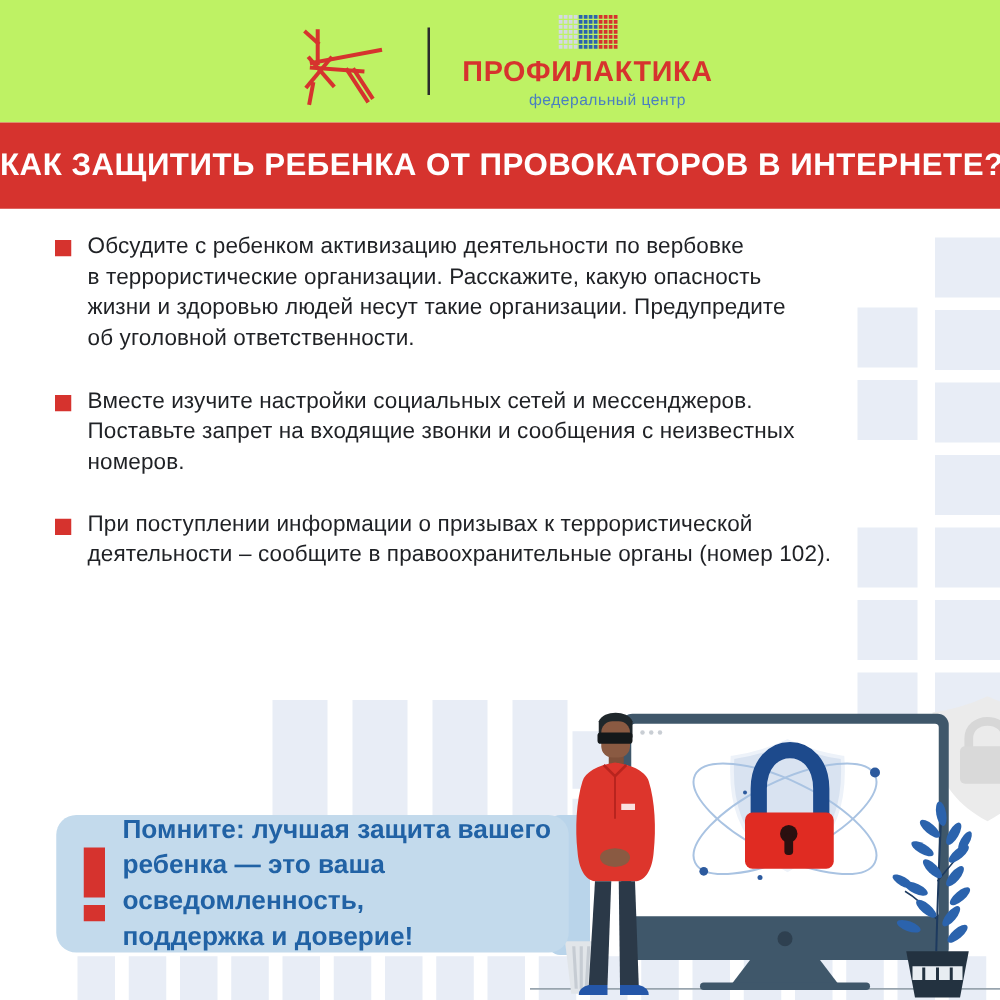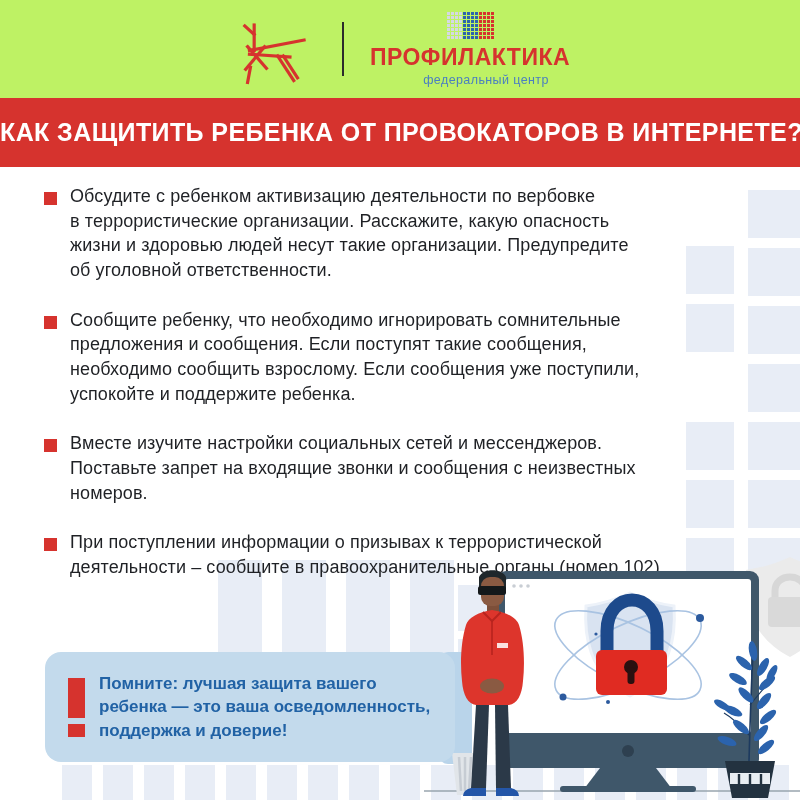--- a/index.html
+++ b/index.html
@@ -49,21 +49,21 @@
   
   .reminder{
     position:absolute;left:45px;top:652px;width:410px;height:110px;z-index:4;
     background:var(--box-blue);border-radius:16px;
     display:flex;align-items:center;padding:0;box-sizing:border-box;
   }
   .exclaim{width:18px;margin:0 14px 0 22px;display:flex;flex-direction:column;align-items:center;}
   .exclaim-bar{width:17px;height:40px;background:var(--red);}
   .exclaim-dot{width:17px;height:13px;background:var(--red);margin-top:6px;}
   .reminder-text{
-    font-size:17px;font-weight:bold;color:var(--box-text);line-height:1.36;white-space:pre-line;
+    font-size:21px;font-weight:bold;color:var(--box-text);line-height:1.36;white-space:pre-line;
   }
   
   #illustration{position:absolute;left:0;top:555px;z-index:2;}
 </style>
 </head>
 <body>
 
 <div class="layer" id="pattern-layer">
     <div class="bg-tile" style="left: 686px; top: 246px; width: 48px; height: 48px;"></div>
     <div class="bg-tile" style="left: 686px; top: 304px; width: 48px; height: 48px;"></div>
@@ -217,27 +217,20 @@
 <ul class="bullets">
   <li class="bullet">
     <span class="bullet-marker"></span>
     <span class="bullet-text">Обсудите с ребенком активизацию деятельности по вербовке
 в террористические организации. Расскажите, какую опасность
 жизни и здоровью людей несут такие организации. Предупредите
 об уголовной ответственности.</span>
   </li>
   <li class="bullet">
     <span class="bullet-marker"></span>
-    <span class="bullet-text">Сообщите ребенку, что необходимо игнорировать сомнительные
-предложения и сообщения. Если поступят такие сообщения,
-необходимо сообщить взрослому. Если сообщения уже поступили,
-успокойте и поддержите ребенка.</span>
-  </li>
-  <li class="bullet">
-    <span class="bullet-marker"></span>
     <span class="bullet-text">Вместе изучите настройки социальных сетей и мессенджеров.
 Поставьте запрет на входящие звонки и сообщения с неизвестных
 номеров.</span>
   </li>
   <li class="bullet">
     <span class="bullet-marker"></span>
     <span class="bullet-text">При поступлении информации о призывах к террористической
 деятельности – сообщите в правоохранительные органы (номер 102).</span>
   </li>
 </ul>

